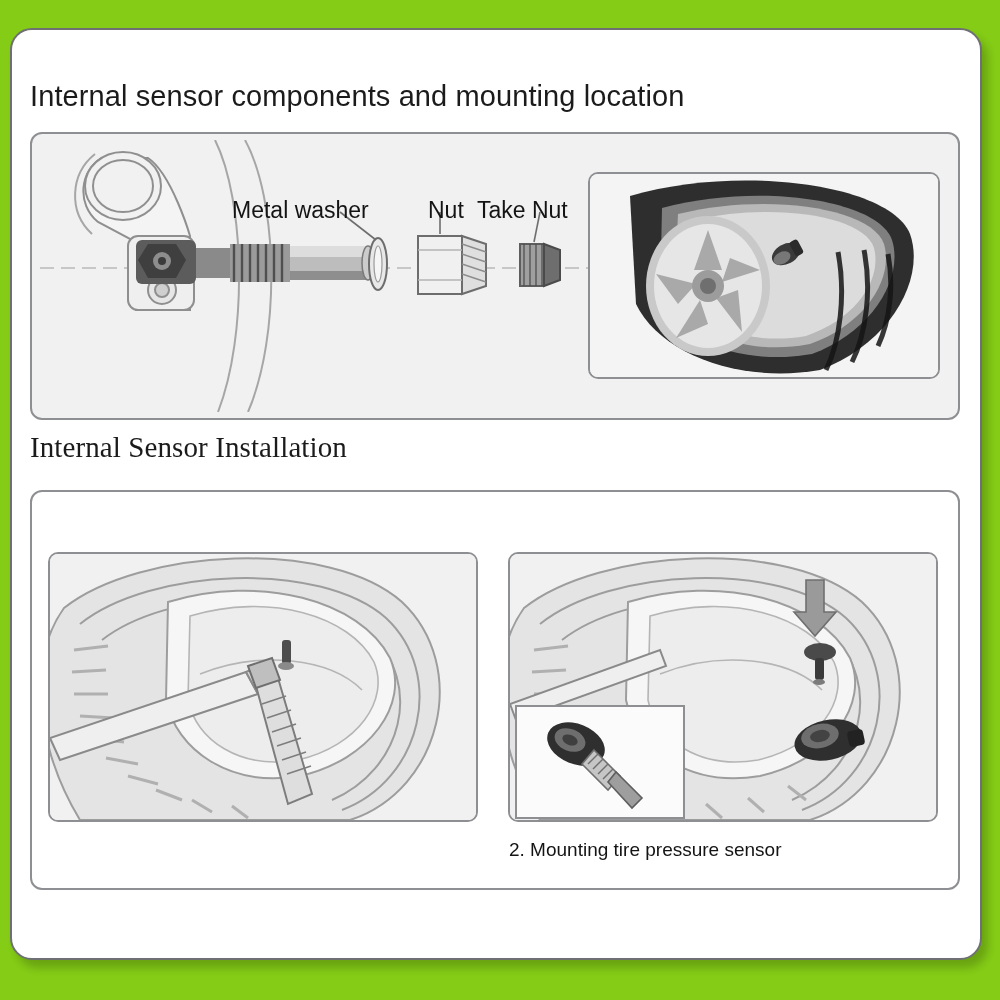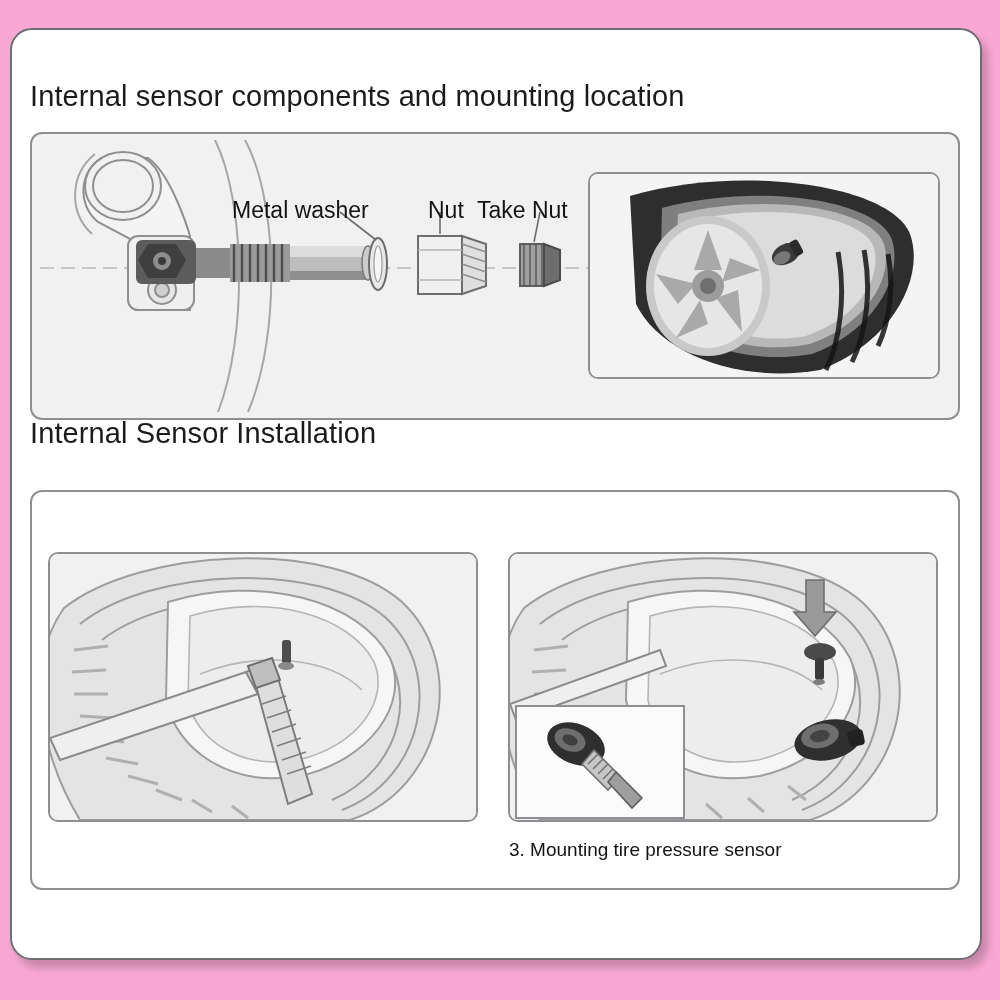--- a/index.html
+++ b/index.html
@@ -7,21 +7,21 @@
     padding: 0;
     background: #ffffff;
     width: 1000px;
     height: 1000px;
     font-family: "Liberation Sans", sans-serif;
   }
   #page {
     position: relative;
     width: 1000px;
     height: 1000px;
-    background: #f9a8d4;
+    background: #84cc16;
     overflow: hidden;
   }
 
   
   .outer-card {
     position: absolute;
     left: 10px;
     top: 28px;
     width: 972px;
     height: 932px;
@@ -34,21 +34,21 @@
 
   .section-title {
     position: absolute;
     font-size: 29px;
     color: #1b1b1b;
     font-weight: normal;
     letter-spacing: 0.1px;
     white-space: nowrap;
   }
   #title-1 { left: 30px; top: 80px; }
-  #title-2 { left: 30px; top: 417px; }
+  #title-2 { left: 30px; top: 431px; font-family: Liberation Serif, serif; }
 
   .panel {
     position: absolute;
     border: 2px solid #8e8f92;
     border-radius: 12px;
     background: #f1f1f1;
     box-sizing: border-box;
   }
   #panel-1 { left: 30px; top: 132px; width: 930px; height: 288px; }
   #panel-2 { left: 30px; top: 490px; width: 930px; height: 400px; background: #ffffff; }
@@ -327,15 +327,15 @@
           <line x1="88" y1="200" x2="78" y2="210"></line>
           <line x1="93" y1="205" x2="83" y2="215"></line>
           <line x1="98" y1="210" x2="88" y2="220"></line>
           <line x1="103" y1="215" x2="93" y2="225"></line>
         </g>
         <path d="M106 218 L132 244 L122 254 L98 228 Z" fill="#9e9e9e" stroke="#5e5e5e" stroke-width="1.6"></path>
       </g>
     </svg>
   </div>
 
-  <div class="step-caption" id="cap-2">3. Mounting tire pressure sensor</div>
+  <div class="step-caption" id="cap-2">2. Mounting tire pressure sensor</div>
 
 </div>
 
 </body></html>

